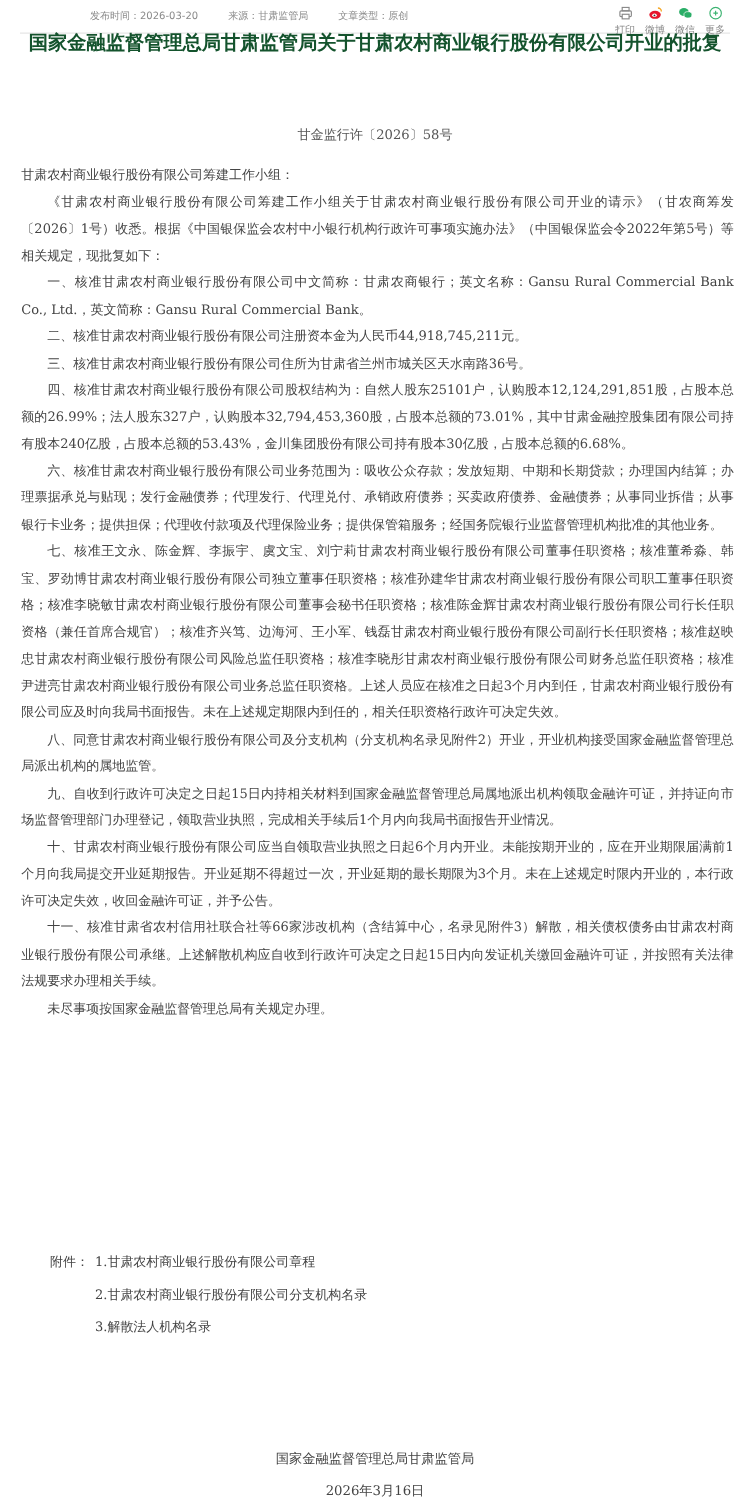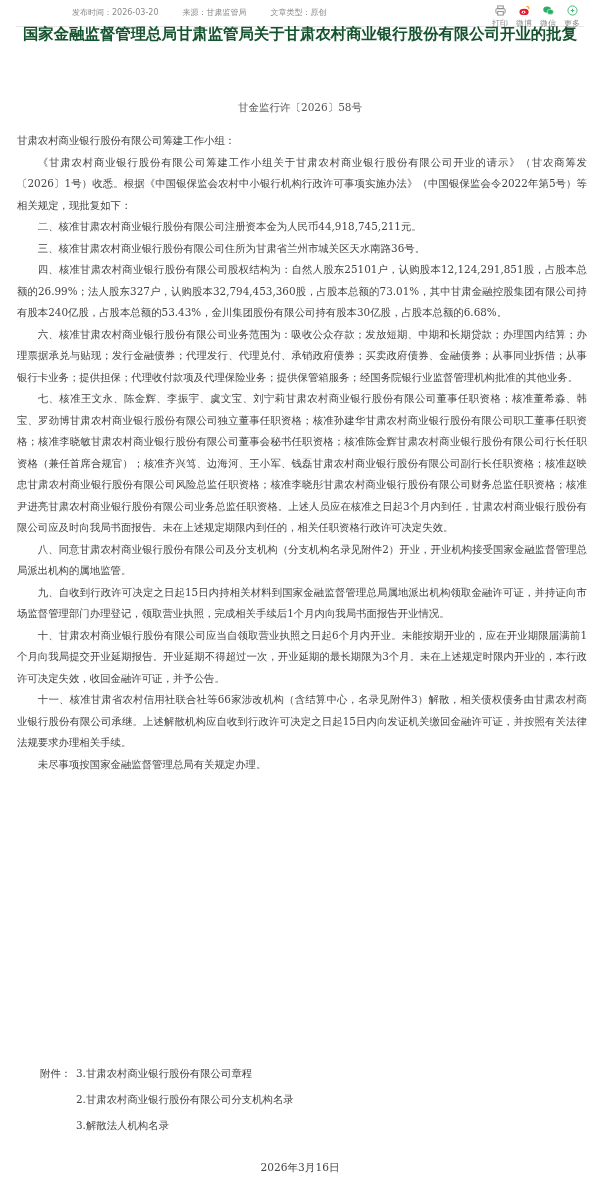--- a/index.html
+++ b/index.html
@@ -7,21 +7,21 @@
   .meta-bar { position:absolute; left:16px; right:16px; top:0; height:26px; border-bottom:1px solid #e6e6e6; font-family:"DejaVu Sans", sans-serif; font-size:8px; color:#8a8a8a; }
   .meta-left { position:absolute; left:28px; top:7px; display:flex; gap:24px; white-space:nowrap;margin-left:28px; }
   .meta-right { position:absolute; right:4px; top:5px; display:flex; gap:8px; align-items:center; white-space:nowrap; }
   .share { display:flex; align-items:center; gap:2px; cursor:pointer;flex-direction:column; }
   .ico { display:inline-block; width:11px; height:11px; }
   .title { position:absolute; left:0; right:0; top:24px; text-align:center; font-family:"DejaVu Sans", sans-serif; font-size:15.4px; font-weight:bold; color:#14532d; letter-spacing:0; white-space:nowrap; }
   .docno { position:absolute; left:0; right:0; top:80px; text-align:center; font-family:"DejaVu Serif", serif; font-size:10.5px; color:#555;margin-top:21px; }
   .body { position:absolute; left:17px; width:570px; top:130px; font-family:"DejaVu Serif", serif; font-size:10.4px; color:#444; line-height:21.5px; text-align:justify; }
   .body p { margin:0; text-indent:2em; }
   .body p.noindent { text-indent:0; }
-  .attach { position:absolute; left:40px; top:1060px; font-family:"DejaVu Serif", serif; font-size:10.4px; color:#444; line-height:26px; }
+  .attach { position:absolute; left:40px; top:997px; font-family:"DejaVu Serif", serif; font-size:10.4px; color:#444; line-height:26px; }
   .attach .row { display:flex; }
   .attach .lbl { width:36px; }
   .sign { position:absolute; left:0; right:0; top:1154px; text-align:center; font-family:"DejaVu Serif", serif; font-size:10.6px; color:#444; line-height:26px; }
 </style>
 </head>
 <body>
 
 <div class="meta-bar">
   <div class="meta-left">
     <span>发布时间：2026-03-20</span>
@@ -62,42 +62,44 @@
     </span>
   </div>
 </div>
 
 <div class="title">国家金融监督管理总局甘肃监管局关于甘肃农村商业银行股份有限公司开业的批复</div>
 <div class="docno">甘金监行许〔2026〕58号</div>
 
 <div class="body">
   <p class="noindent">甘肃农村商业银行股份有限公司筹建工作小组：</p>
   <p>《甘肃农村商业银行股份有限公司筹建工作小组关于甘肃农村商业银行股份有限公司开业的请示》（甘农商筹发〔2026〕1号）收悉。根据《中国银保监会农村中小银行机构行政许可事项实施办法》（中国银保监会令2022年第5号）等相关规定，现批复如下：</p>
+  <p>一、核准甘肃农村商业银行股份有限公司中文简称：甘肃农商银行；英文名称：Gansu Rural Commercial Bank Co., Ltd.，英文简称：Gansu Rural Commercial Bank。</p>
   <p>二、核准甘肃农村商业银行股份有限公司注册资本金为人民币44,918,745,211元。</p>
   <p>三、核准甘肃农村商业银行股份有限公司住所为甘肃省兰州市城关区天水南路36号。</p>
   <p>四、核准甘肃农村商业银行股份有限公司股权结构为：自然人股东25101户，认购股本12,124,291,851股，占股本总额的26.99%；法人股东327户，认购股本32,794,453,360股，占股本总额的73.01%，其中甘肃金融控股集团有限公司持有股本240亿股，占股本总额的53.43%，金川集团股份有限公司持有股本30亿股，占股本总额的6.68%。</p>
   <p>六、核准甘肃农村商业银行股份有限公司业务范围为：吸收公众存款；发放短期、中期和长期贷款；办理国内结算；办理票据承兑与贴现；发行金融债券；代理发行、代理兑付、承销政府债券；买卖政府债券、金融债券；从事同业拆借；从事银行卡业务；提供担保；代理收付款项及代理保险业务；提供保管箱服务；经国务院银行业监督管理机构批准的其他业务。</p>
   <p>七、核准王文永、陈金辉、李振宇、虞文宝、刘宁莉甘肃农村商业银行股份有限公司董事任职资格；核准董希淼、韩宝、罗劲博甘肃农村商业银行股份有限公司独立董事任职资格；核准孙建华甘肃农村商业银行股份有限公司职工董事任职资格；核准李晓敏甘肃农村商业银行股份有限公司董事会秘书任职资格；核准陈金辉甘肃农村商业银行股份有限公司行长任职资格（兼任首席合规官）；核准齐兴笃、边海河、王小军、钱磊甘肃农村商业银行股份有限公司副行长任职资格；核准赵映忠甘肃农村商业银行股份有限公司风险总监任职资格；核准李晓彤甘肃农村商业银行股份有限公司财务总监任职资格；核准尹进亮甘肃农村商业银行股份有限公司业务总监任职资格。上述人员应在核准之日起3个月内到任，甘肃农村商业银行股份有限公司应及时向我局书面报告。未在上述规定期限内到任的，相关任职资格行政许可决定失效。</p>
   <p>八、同意甘肃农村商业银行股份有限公司及分支机构（分支机构名录见附件2）开业，开业机构接受国家金融监督管理总局派出机构的属地监管。</p>
   <p>九、自收到行政许可决定之日起15日内持相关材料到国家金融监督管理总局属地派出机构领取金融许可证，并持证向市场监督管理部门办理登记，领取营业执照，完成相关手续后1个月内向我局书面报告开业情况。</p>
   <p>十、甘肃农村商业银行股份有限公司应当自领取营业执照之日起6个月内开业。未能按期开业的，应在开业期限届满前1个月向我局提交开业延期报告。开业延期不得超过一次，开业延期的最长期限为3个月。未在上述规定时限内开业的，本行政许可决定失效，收回金融许可证，并予公告。</p>
   <p>十一、核准甘肃省农村信用社联合社等66家涉改机构（含结算中心，名录见附件3）解散，相关债权债务由甘肃农村商业银行股份有限公司承继。上述解散机构应自收到行政许可决定之日起15日内向发证机关缴回金融许可证，并按照有关法律法规要求办理相关手续。</p>
   <p>未尽事项按国家金融监督管理总局有关规定办理。</p>
 </div>
 
 <div class="attach">
   <div class="row">
     <span class="lbl">附件：</span>
-    <span>3.甘肃农村商业银行股份有限公司章程</span>
+    <span>1.甘肃农村商业银行股份有限公司章程</span>
   </div>
   <div class="row">
     <span class="lbl"></span>
     <span>2.甘肃农村商业银行股份有限公司分支机构名录</span>
   </div>
   <div class="row">
     <span class="lbl"></span>
     <span>3.解散法人机构名录</span>
   </div>
 </div>
 
 <div class="sign">
+  <div>国家金融监督管理总局甘肃监管局</div>
   <div>2026年3月16日</div>
 </div>
 
 </body></html>

